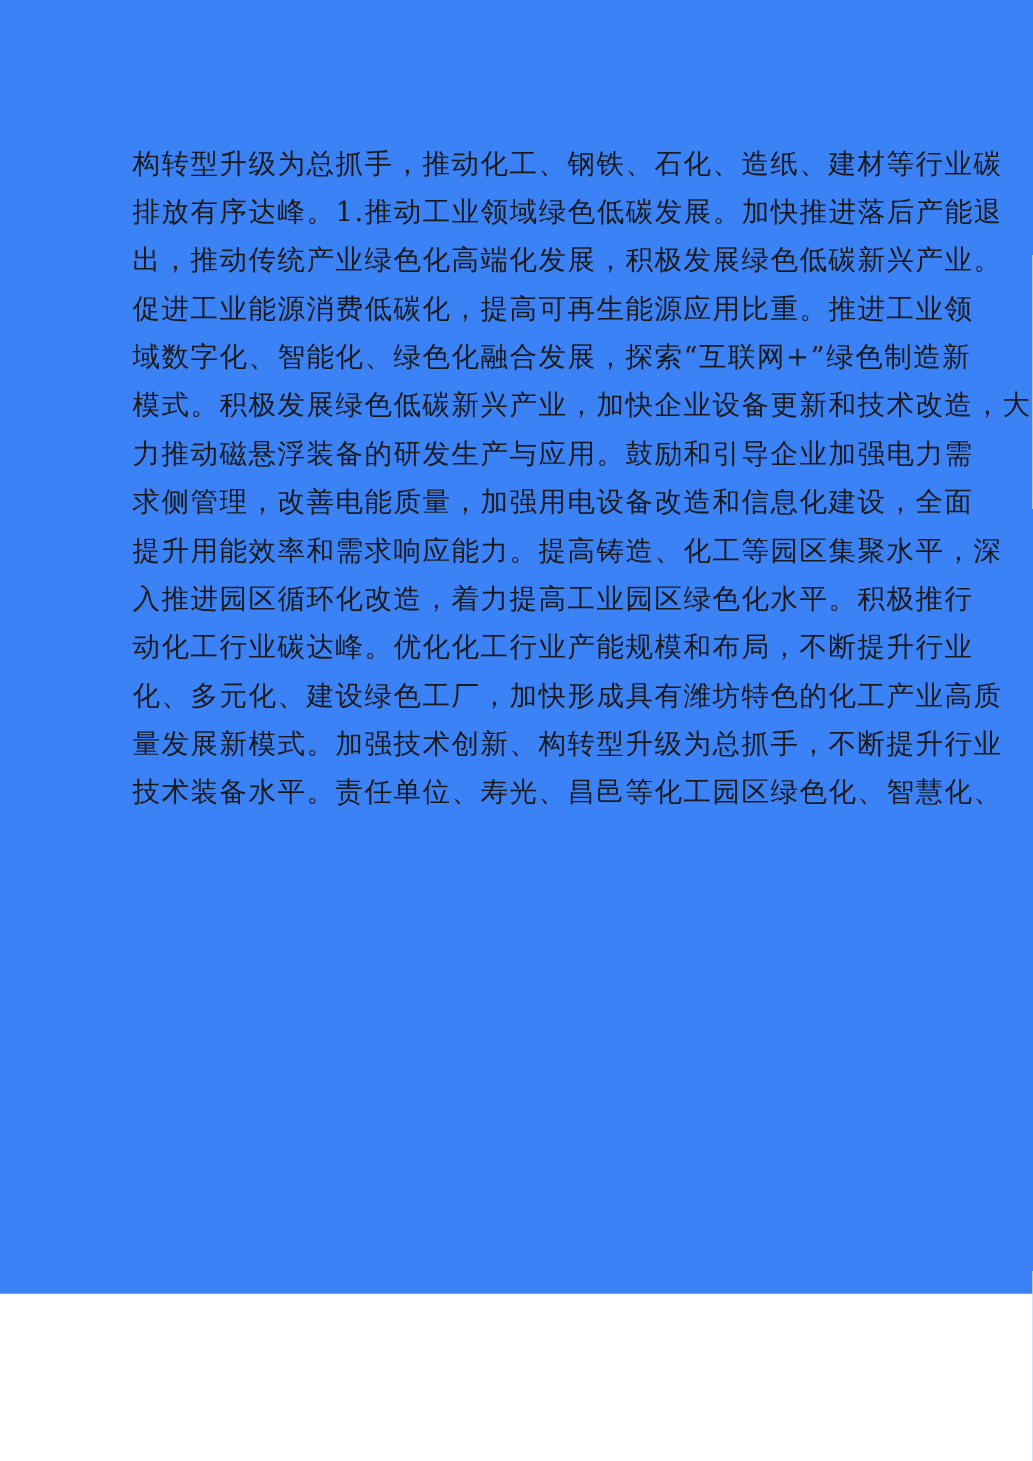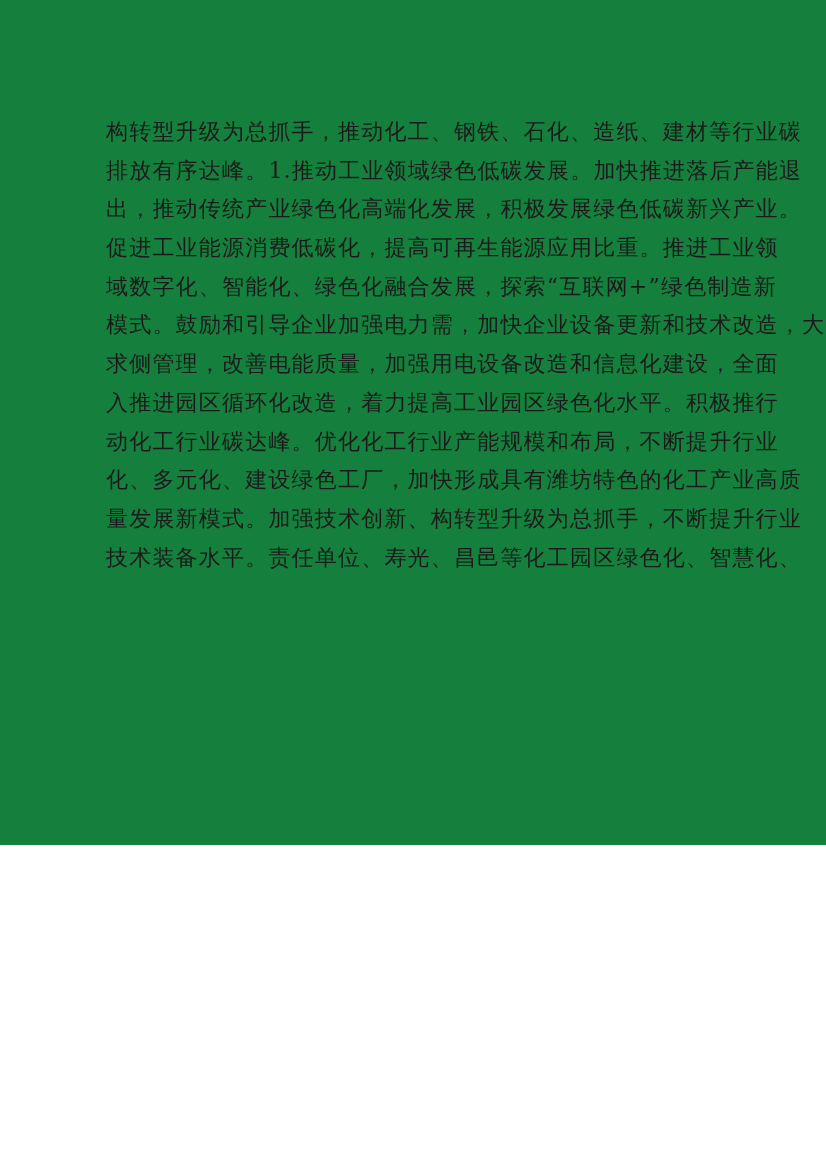--- a/index.html
+++ b/index.html
@@ -1,17 +1,17 @@
 <!DOCTYPE html>
 <html><head>
   <meta charset="utf-8">
   <style>
     html, body { margin: 0; padding: 0; background: #ffffff; }
     body { width: 826px; height: 1169px; position: relative; overflow: hidden; }
-    .page { position: absolute; left: 0; top: 0; width: 826px; height: 845px; background: #15803d; }
+    .page { position: absolute; left: 0; top: 0; width: 826px; height: 1035px; background: #3b82f6; }
     .body-text {
       position: absolute;
       left: 106px;
       top: 113px;
       width: 640px;
       font-family: "DejaVu Serif", "Liberation Serif", serif;
       font-size: 22px;
       color: #1a1a1a;
       letter-spacing: 1.2px;
     }
@@ -25,21 +25,23 @@
 </head>
 <body>
 
 <div class="page">
   <div class="body-text">
     <div class="line">构转型升级为总抓手，推动化工、钢铁、石化、造纸、建材等行业碳</div>
     <div class="line">排放有序达峰。1.推动工业领域绿色低碳发展。加快推进落后产能退</div>
     <div class="line">出，推动传统产业绿色化高端化发展，积极发展绿色低碳新兴产业。</div>
     <div class="line">促进工业能源消费低碳化，提高可再生能源应用比重。推进工业领</div>
     <div class="line">域数字化、智能化、绿色化融合发展，探索“互联网+”绿色制造新</div>
-    <div class="line">模式。鼓励和引导企业加强电力需，加快企业设备更新和技术改造，大</div>
+    <div class="line">模式。积极发展绿色低碳新兴产业，加快企业设备更新和技术改造，大</div>
+    <div class="line">力推动磁悬浮装备的研发生产与应用。鼓励和引导企业加强电力需</div>
     <div class="line">求侧管理，改善电能质量，加强用电设备改造和信息化建设，全面</div>
+    <div class="line">提升用能效率和需求响应能力。提高铸造、化工等园区集聚水平，深</div>
     <div class="line">入推进园区循环化改造，着力提高工业园区绿色化水平。积极推行</div>
     <div class="line">动化工行业碳达峰。优化化工行业产能规模和布局，不断提升行业</div>
     <div class="line">化、多元化、建设绿色工厂，加快形成具有潍坊特色的化工产业高质</div>
     <div class="line">量发展新模式。加强技术创新、构转型升级为总抓手，不断提升行业</div>
     <div class="line">技术装备水平。责任单位、寿光、昌邑等化工园区绿色化、智慧化、</div>
   </div>
 </div>
 
 </body></html>

